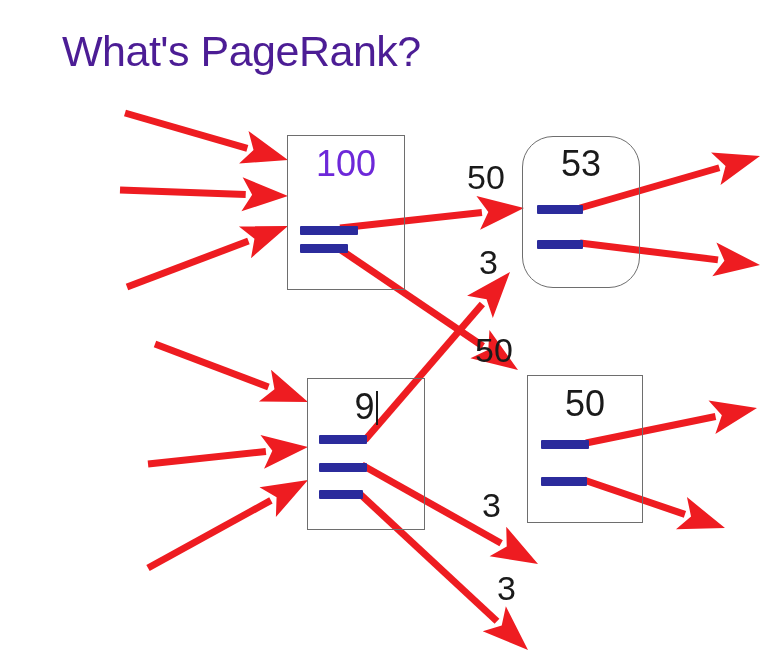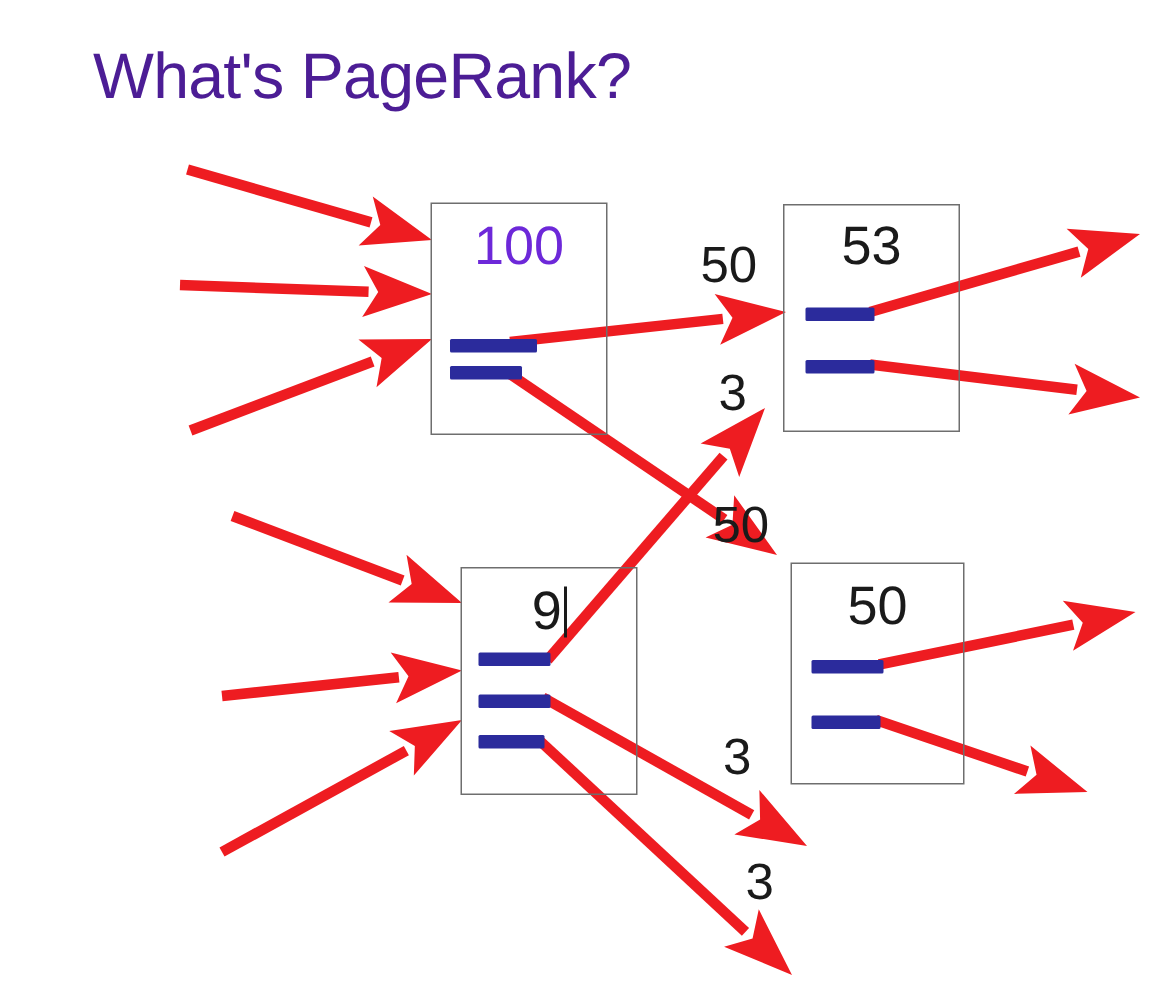--- a/index.html
+++ b/index.html
@@ -158,21 +158,21 @@
         <polygon class="arrow-head" points="725,528 675.9756197590202,529.2689137038544 691.0342013709209,516.4371749347815 686.9325888843666,497.08281689814953" fill="#ee1c21"></polygon>
       </g>
     </svg>
 
   <div id="boxes">
       <div class="page-box" style="left: 287px; top: 135px; width: 118px; height: 155px; border-color: rgb(110, 110, 110);">
         <div class="box-score" style="top: 10px; color: #6d28d9;"><span>100</span></div>
         <div class="bar" style="left: 12px; top: 90px; width: 58px; background: rgb(43, 43, 156);"></div>
         <div class="bar" style="left: 12px; top: 108px; width: 48px; background: rgb(43, 43, 156);"></div>
       </div>
-      <div class="page-box" style="left: 522px; top: 136px; width: 118px; height: 152px; border-color: rgb(110, 110, 110);">
+      <div class="page-box" style="left: 522px; top: 136px; width: 118px; height: 152px; border-color: rgb(110, 110, 110); border-radius: 31px;">
         <div class="box-score" style="top: 9px; color: rgb(26, 26, 26);"><span>53</span></div>
         <div class="bar" style="left: 14px; top: 68px; width: 46px; background: rgb(43, 43, 156);"></div>
         <div class="bar" style="left: 14px; top: 103px; width: 46px; background: rgb(43, 43, 156);"></div>
       </div>
       <div class="page-box" style="left: 307px; top: 378px; width: 118px; height: 152px; border-color: rgb(110, 110, 110);">
         <div class="box-score" style="top: 10px; color: rgb(26, 26, 26);"><span>9</span><span class="caret"></span></div>
         <div class="bar" style="left: 11px; top: 56px; width: 48px; background: rgb(43, 43, 156);"></div>
         <div class="bar" style="left: 11px; top: 84px; width: 48px; background: rgb(43, 43, 156);"></div>
         <div class="bar" style="left: 11px; top: 111px; width: 44px; background: rgb(43, 43, 156);"></div>
       </div>

